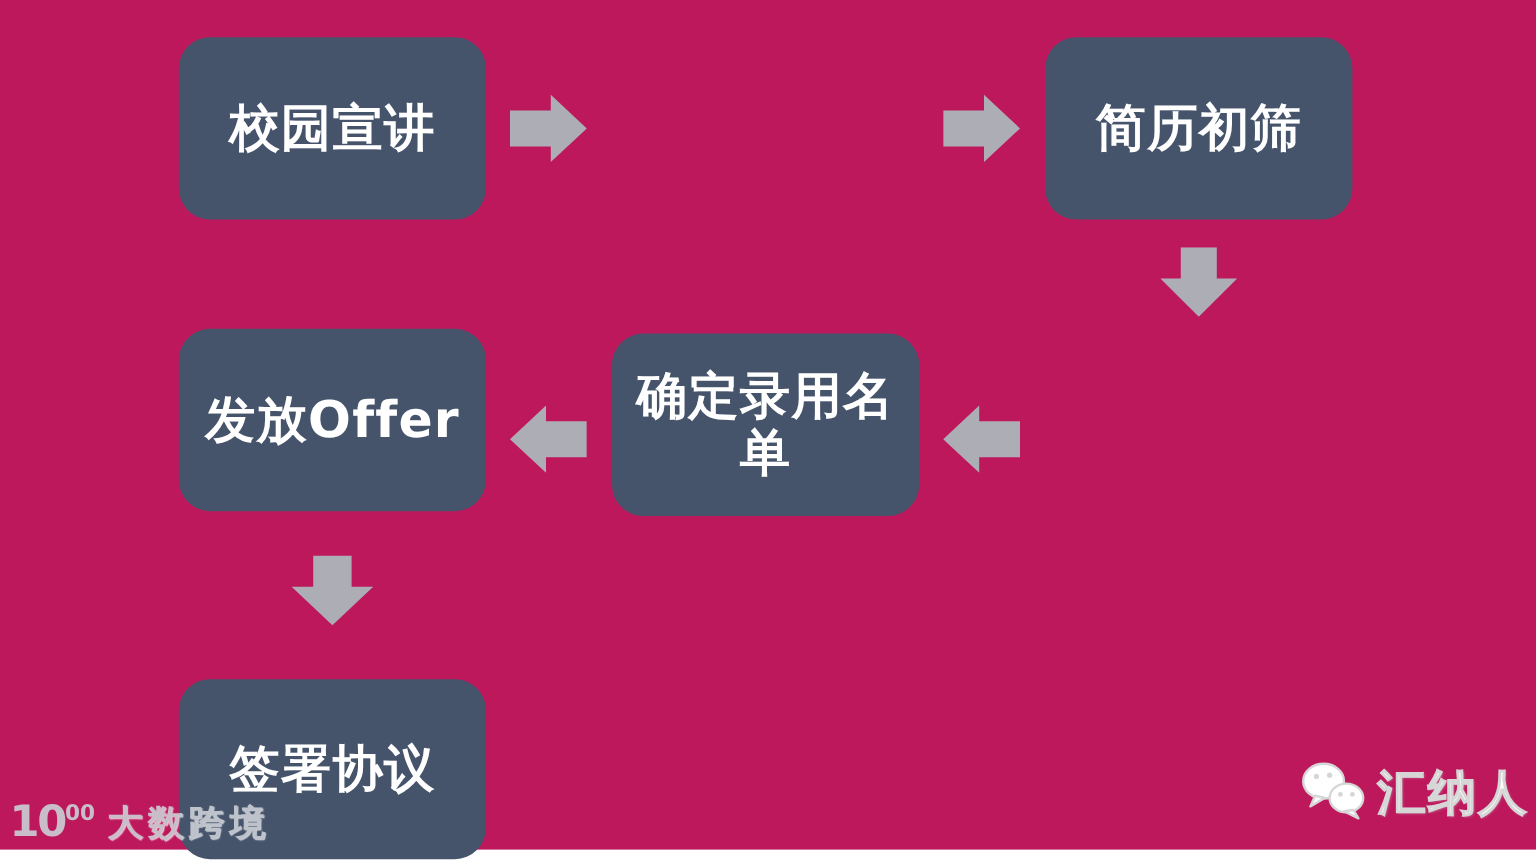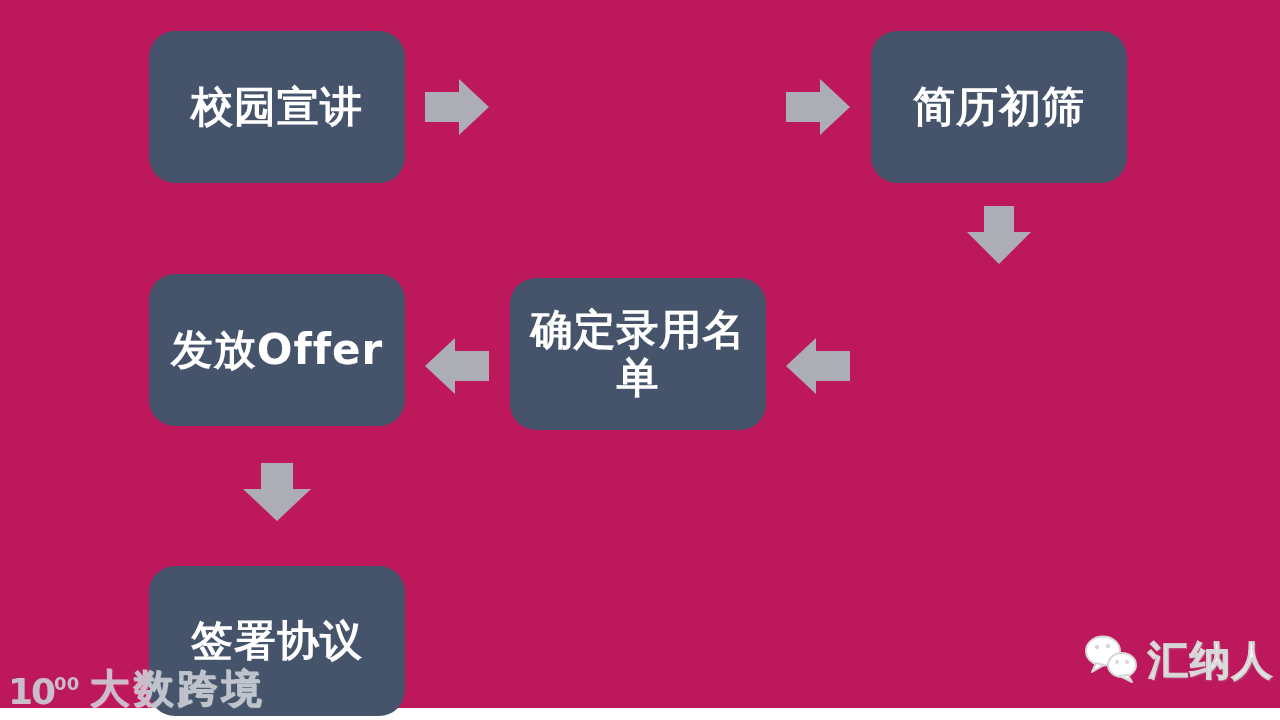--- a/index.html
+++ b/index.html
@@ -68,21 +68,21 @@
     letter-spacing: -2px;
     margin-right: 10px;
   }
   .brand-left .logo .sup {
     font-size: 18px;
     letter-spacing: 0px;
     vertical-align: 14px;
   }
   .brand-left .brand-text {
     font-weight: bold;
-    font-size: 40px;
+    font-size: 30px;
     line-height: 1;
     letter-spacing: 4px;
     padding-bottom: 2px;
     text-shadow: 1px 1px 1px rgba(255,255,255,0.8);
   }
   
   .brand-right {
     position: absolute;
     left: 1082px;
     top: 632px;

